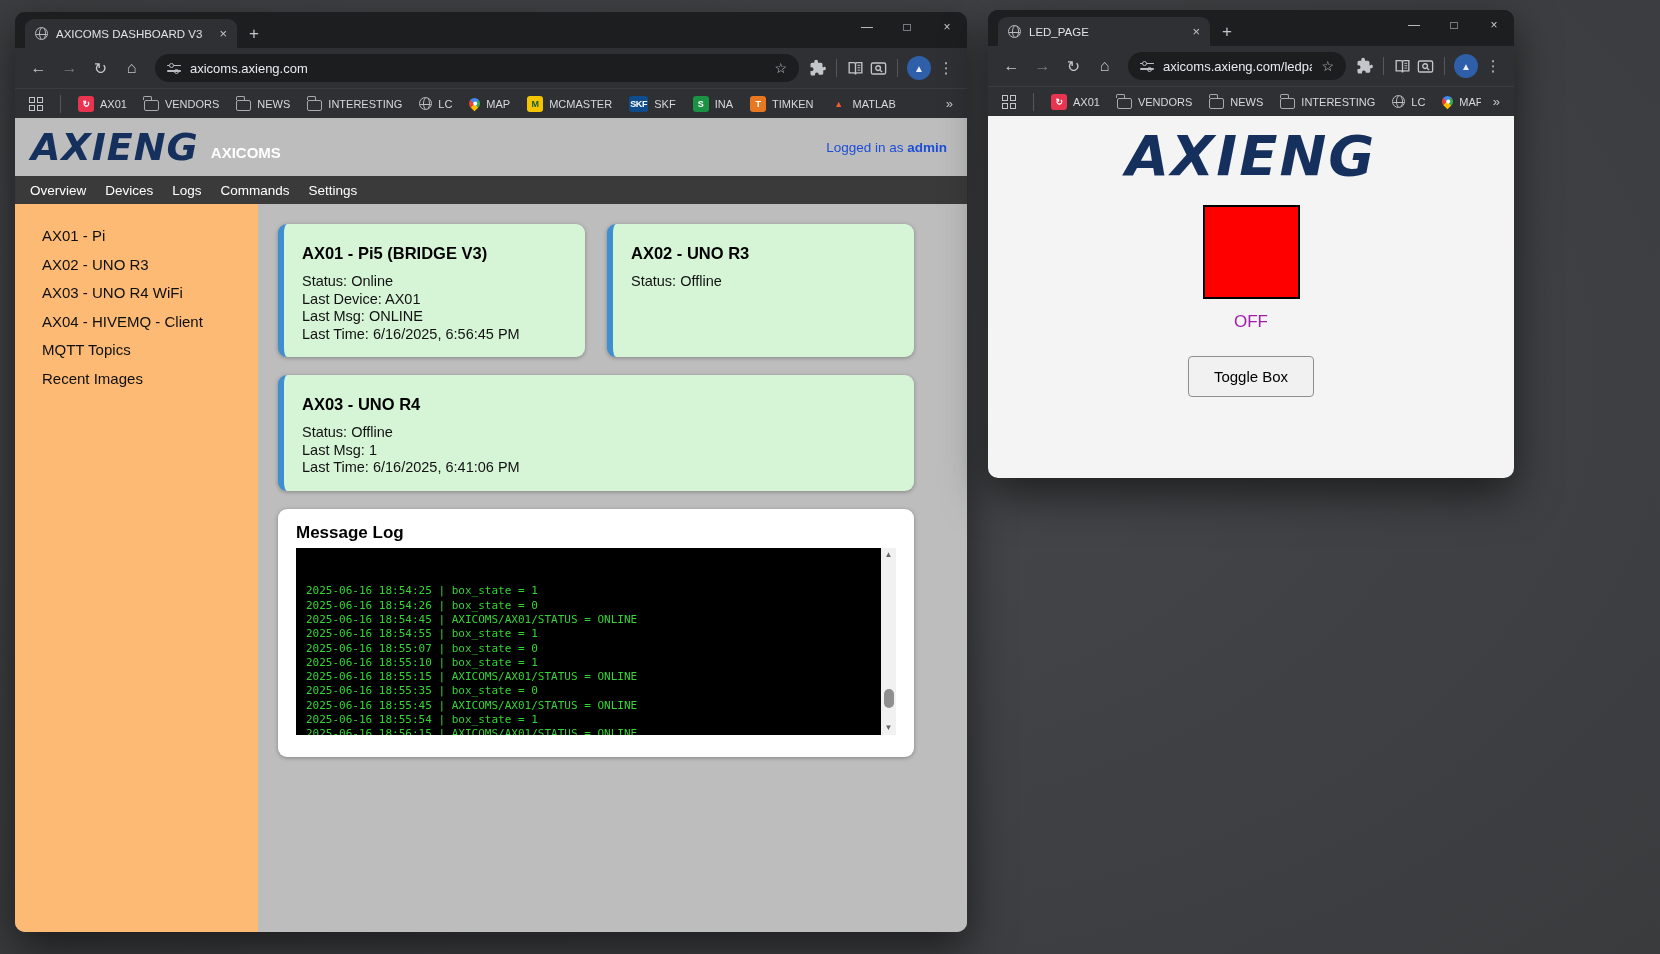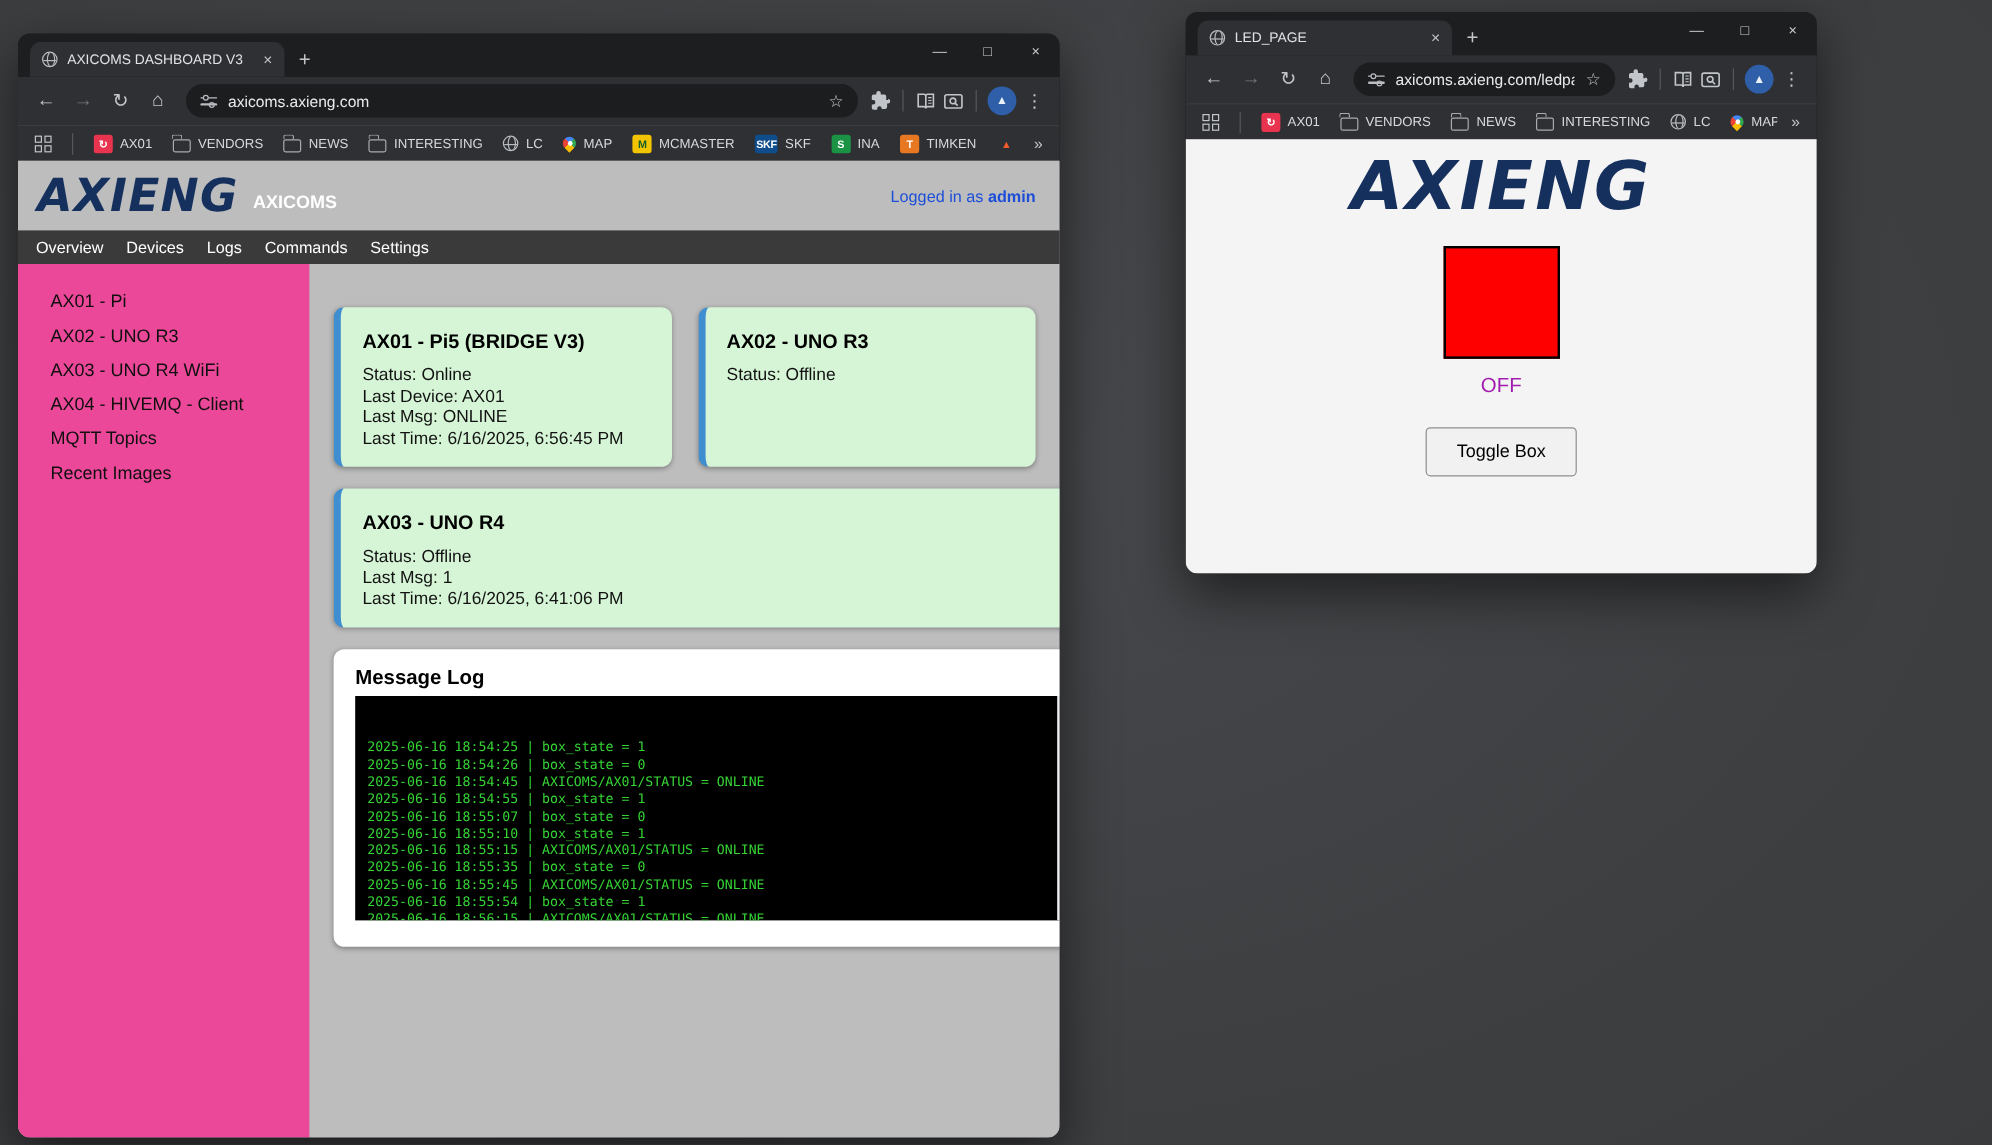--- a/index.html
+++ b/index.html
@@ -2,21 +2,21 @@
 <html><head>
 <meta charset="utf-8">
 <style>
   *{margin:0;padding:0;box-sizing:border-box}
   html,body{width:1660px;height:954px;overflow:hidden}
   body{font-family:"Liberation Sans",sans-serif;background:#414244}
   .desktop{position:relative;width:1660px;height:954px;background:radial-gradient(ellipse at 50% 40%,#46474a 0%,#3a3b3d 100%)}
 
   
   .win{position:absolute;border-radius:10px;box-shadow:0 16px 44px rgba(0,0,0,.55);display:flex;flex-direction:column;overflow:hidden;background:#202124}
-  .win-left{left:15px;top:28px;width:868px;height:920px}
+  .win-left{left:15px;top:12px;width:952px;height:920px}
   .win-right{left:988px;top:10px;width:526px;height:468px}
   .tabstrip{height:36px;background:#1d1e20;display:flex;align-items:flex-end;padding:0 0 0 10px;flex:none;position:relative}
   .tab{height:29px;background:#2e3034;border-radius:9px 9px 0 0;display:flex;align-items:center;gap:8px;padding:0 10px;width:212px}
   .tab-title{font-size:11.5px;color:#e0e2e5;flex:1;white-space:nowrap;overflow:hidden}
   .tab-close{color:#c4c6c9;font-size:13px;cursor:default}
   .newtab{color:#c4c6c9;font-size:17px;margin:0 0 6px 12px;line-height:1}
   .wincontrols{margin-left:auto;display:flex;align-items:center;height:30px;align-self:flex-start}
   .wc{width:40px;text-align:center;color:#c9cbce;font-size:12px;line-height:30px}
   .toolbar{height:40px;background:#2e3034;display:flex;align-items:center;padding:0 10px;gap:4px;flex:none}
   .tbtn{color:#c2c5c9;font-size:16px;width:27px;text-align:center;flex:none}
@@ -54,23 +54,23 @@
 
   
   .page{flex:1;display:flex;flex-direction:column;min-height:0;background:#bdbdbd}
   .hdr{height:58px;background:#bdbdbd;display:flex;align-items:center;padding:0 20px 0 16px;flex:none}
   .brand{font-family:"DejaVu Sans",sans-serif;font-weight:bold;font-style:italic;font-size:38px;color:#16305e;letter-spacing:1px;line-height:1}
   .brand-sub{color:#fff;font-weight:bold;font-size:15px;margin:10px 0 0 12px}
   .login{margin-left:auto;font-size:13.5px;color:#1d4ed8}
   .navbar{height:28px;background:#3a3a3a;display:flex;align-items:center;gap:19px;padding:0 15px;flex:none}
   .nav-link{color:#fff;font-size:13.5px;white-space:nowrap;cursor:default}
   .content{flex:1;display:flex;min-height:0}
-  .sidebar{width:243px;background:#ec4899;padding:23px 0 0 27px;flex:none}
+  .sidebar{width:243px;background:#fdba74;padding:23px 0 0 27px;flex:none}
   .side-item{font-size:15px;color:#0f0f0f;margin-bottom:11.5px;cursor:default}
-  .main{flex:1;background:#bdbdbd;padding:36px 20px;overflow:hidden}
+  .main{flex:1;background:#bdbdbd;padding:20px 20px;overflow:hidden}
   .card-row{display:flex;gap:22px;margin-bottom:18px}
   .card{background:#d6f5d6;border-left:6px solid #3e8ed0;border-radius:9px;box-shadow:0 1px 4px rgba(0,0,0,.3);padding:12px 18px 14px}
   .card-row .card{width:307px}
   .card-wide{width:636px;margin-bottom:18px}
   .card h3{margin:8px 0 10px;font-size:16.5px;color:#000}
   .card-line{font-size:14.5px;color:#121212;line-height:17.5px}
   .logcard{background:#fff;border-radius:9px;box-shadow:0 1px 4px rgba(0,0,0,.3);padding:10px 18px 22px;width:636px}
   .logcard h3{margin:4px 0 5px;font-size:17px;color:#000}
   .logbox{position:relative;background:#000;height:187px;overflow:hidden;padding-left:10px}
   .loglines{margin-top:-6px;font-family:"DejaVu Sans Mono",monospace;font-size:11px;line-height:14.3px;color:#35d435;white-space:pre}

